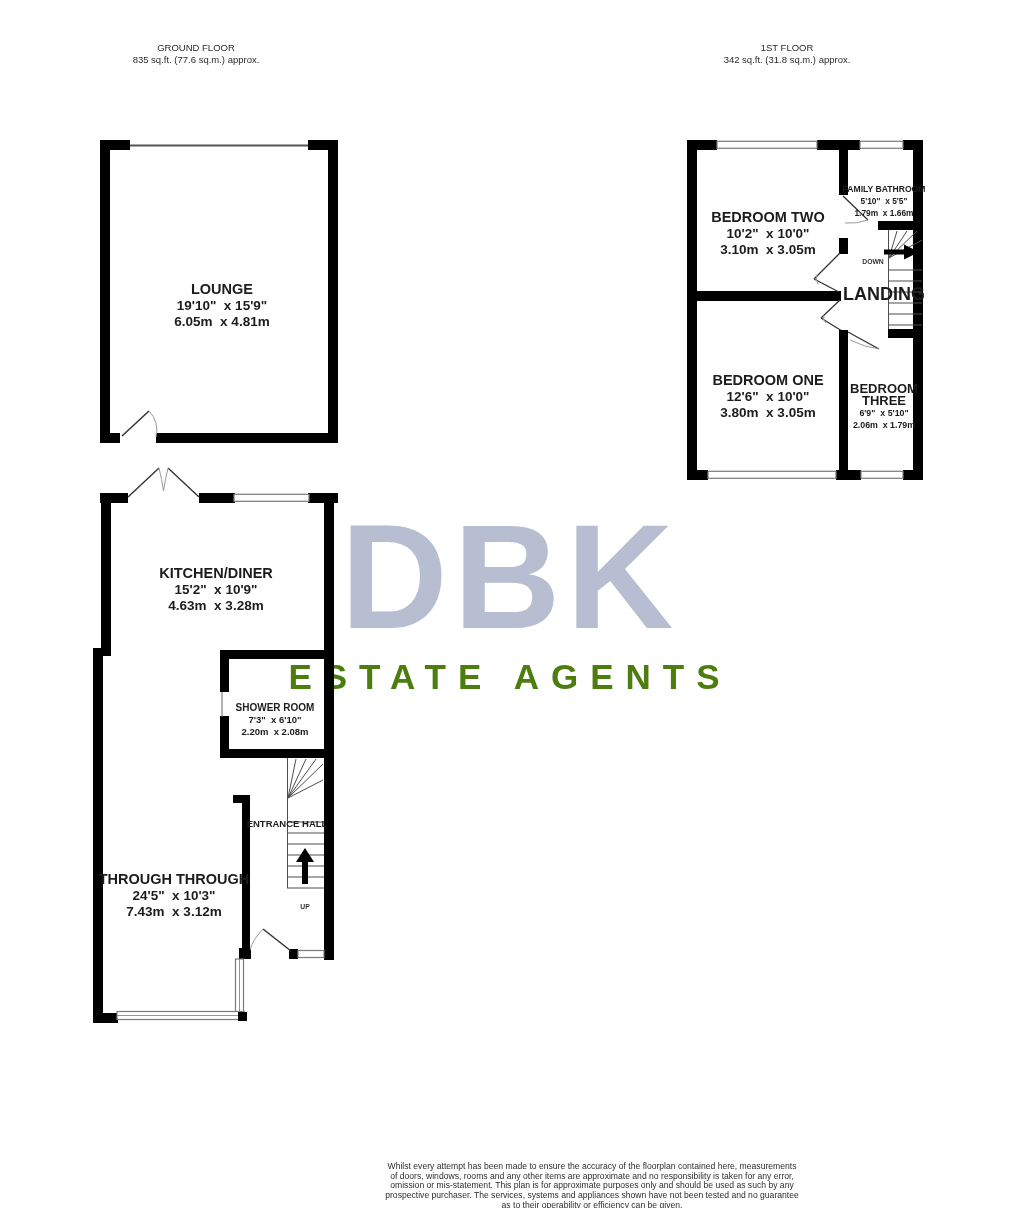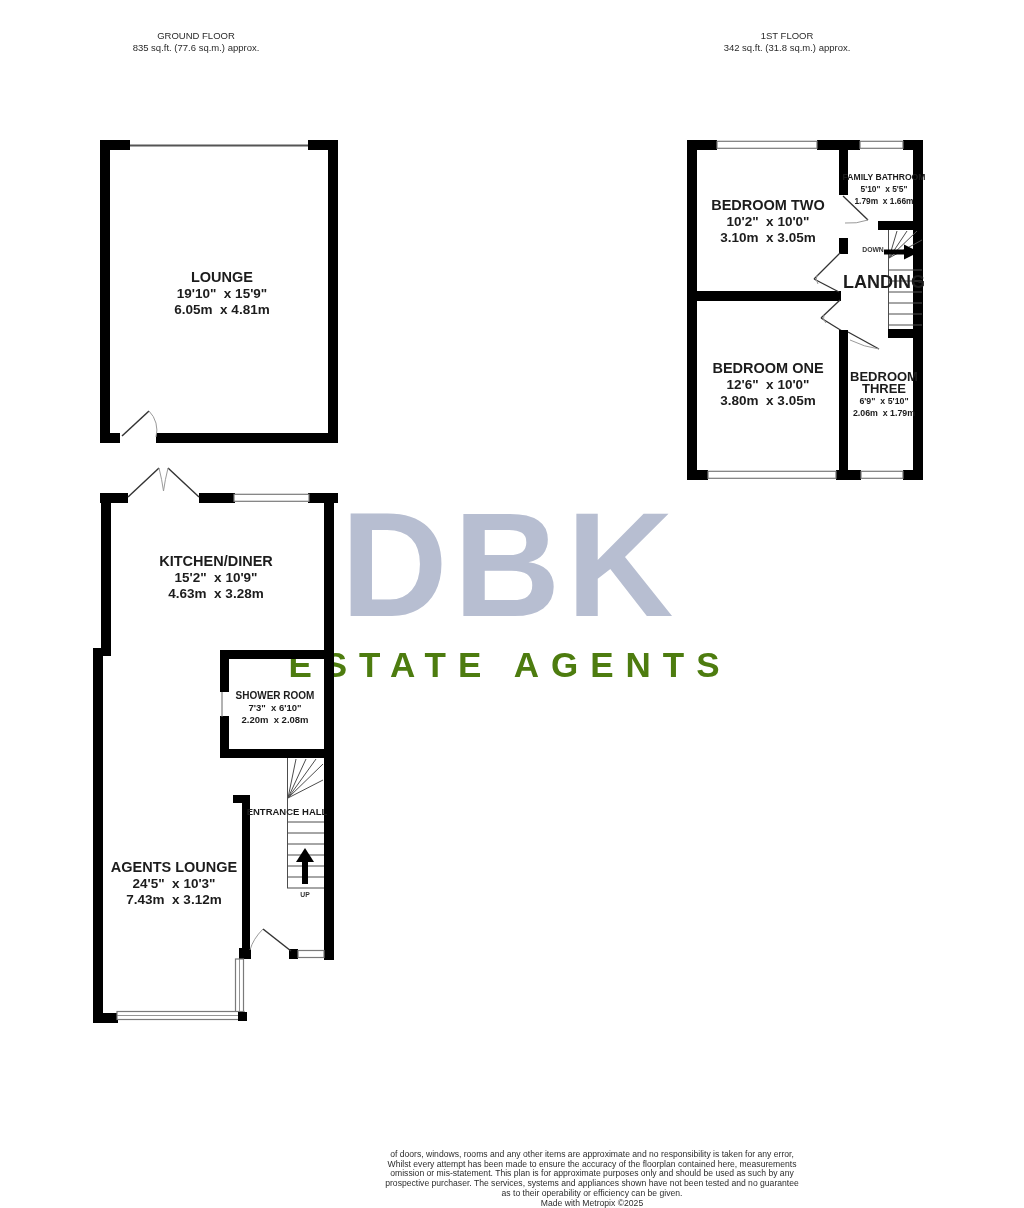--- a/index.html
+++ b/index.html
@@ -1,18 +1,18 @@
 <!DOCTYPE html>
 <html><head>
 <meta charset="utf-8">
 <style>
   html,body{margin:0;padding:0;background:#ffffff;}
   #canvas{position:relative;width:1024px;height:1208px;background:#ffffff;overflow:hidden;
           font-family:"Liberation Sans",sans-serif;color:#1c1c1c;}
-  .abs{position:absolute;}
+  .abs{position:absolute;margin-top:12px;}
   .center{text-align:center;}
   
   .floor-header{font-size:9.5px;line-height:11.5px;color:#2a2a2a;}
   
   .wm-brand{font-size:148px;font-weight:900;line-height:120px;letter-spacing:6px;}
   .wm-tagline{font-size:35px;font-weight:bold;letter-spacing:12px;line-height:34px;}
   
   .room-label{z-index:5;}
   .big .rname{font-size:14.5px;font-weight:bold;line-height:16.5px;}
   .big .rdims{font-size:13.5px;font-weight:bold;line-height:16.5px;white-space:pre;}
@@ -199,21 +199,21 @@
     <div class="rname" style="font-size:10px;">SHOWER ROOM</div>
     <div class="rdims" style="font-size:9.5px;">7'3"  x 6'10"</div>
     <div class="rdims" style="font-size:9.5px;">2.20m  x 2.08m</div>
   </div>
 
   <div class="abs center hall-label" style="left:227px;top:806px;width:120px;">ENTRANCE HALL</div>
 
   <div class="abs center stair-word" style="left:290px;top:891px;width:30px;">UP</div>
 
   <div class="abs center room-label big" style="left:74px;top:859px;width:200px;">
-    <div class="rname">AGENTS LOUNGE</div>
+    <div class="rname">THROUGH THROUGH</div>
     <div class="rdims">24'5"  x 10'3"</div>
     <div class="rdims">7.43m  x 3.12m</div>
   </div>
 
   <div class="abs center room-label big" style="left:668px;top:197px;width:200px;">
     <div class="rname">BEDROOM TWO</div>
     <div class="rdims">10'2"  x 10'0"</div>
     <div class="rdims">3.10m  x 3.05m</div>
   </div>
 
@@ -233,21 +233,21 @@
     <div class="rdims">3.80m  x 3.05m</div>
   </div>
 
   <div class="abs center room-label small" style="left:834px;top:371px;width:100px;">
     <div class="rname">BEDROOM THREE</div>
     <div class="rdims">6'9"  x 5'10"</div>
     <div class="rdims">2.06m  x 1.79m</div>
   </div>
 
   <div class="abs center footer-disc" style="left:262px;top:1150px;width:660px;">
+    <div>Whilst every attempt has been made to ensure the accuracy of the floorplan contained here, measurements</div>
     <div>of doors, windows, rooms and any other items are approximate and no responsibility is taken for any error,</div>
-    <div>Whilst every attempt has been made to ensure the accuracy of the floorplan contained here, measurements</div>
     <div>omission or mis-statement. This plan is for approximate purposes only and should be used as such by any</div>
     <div>prospective purchaser. The services, systems and appliances shown have not been tested and no guarantee</div>
     <div>as to their operability or efficiency can be given.</div>
     <div>Made with Metropix ©2025</div>
   </div>
 
 </div>
 
 </body></html>

